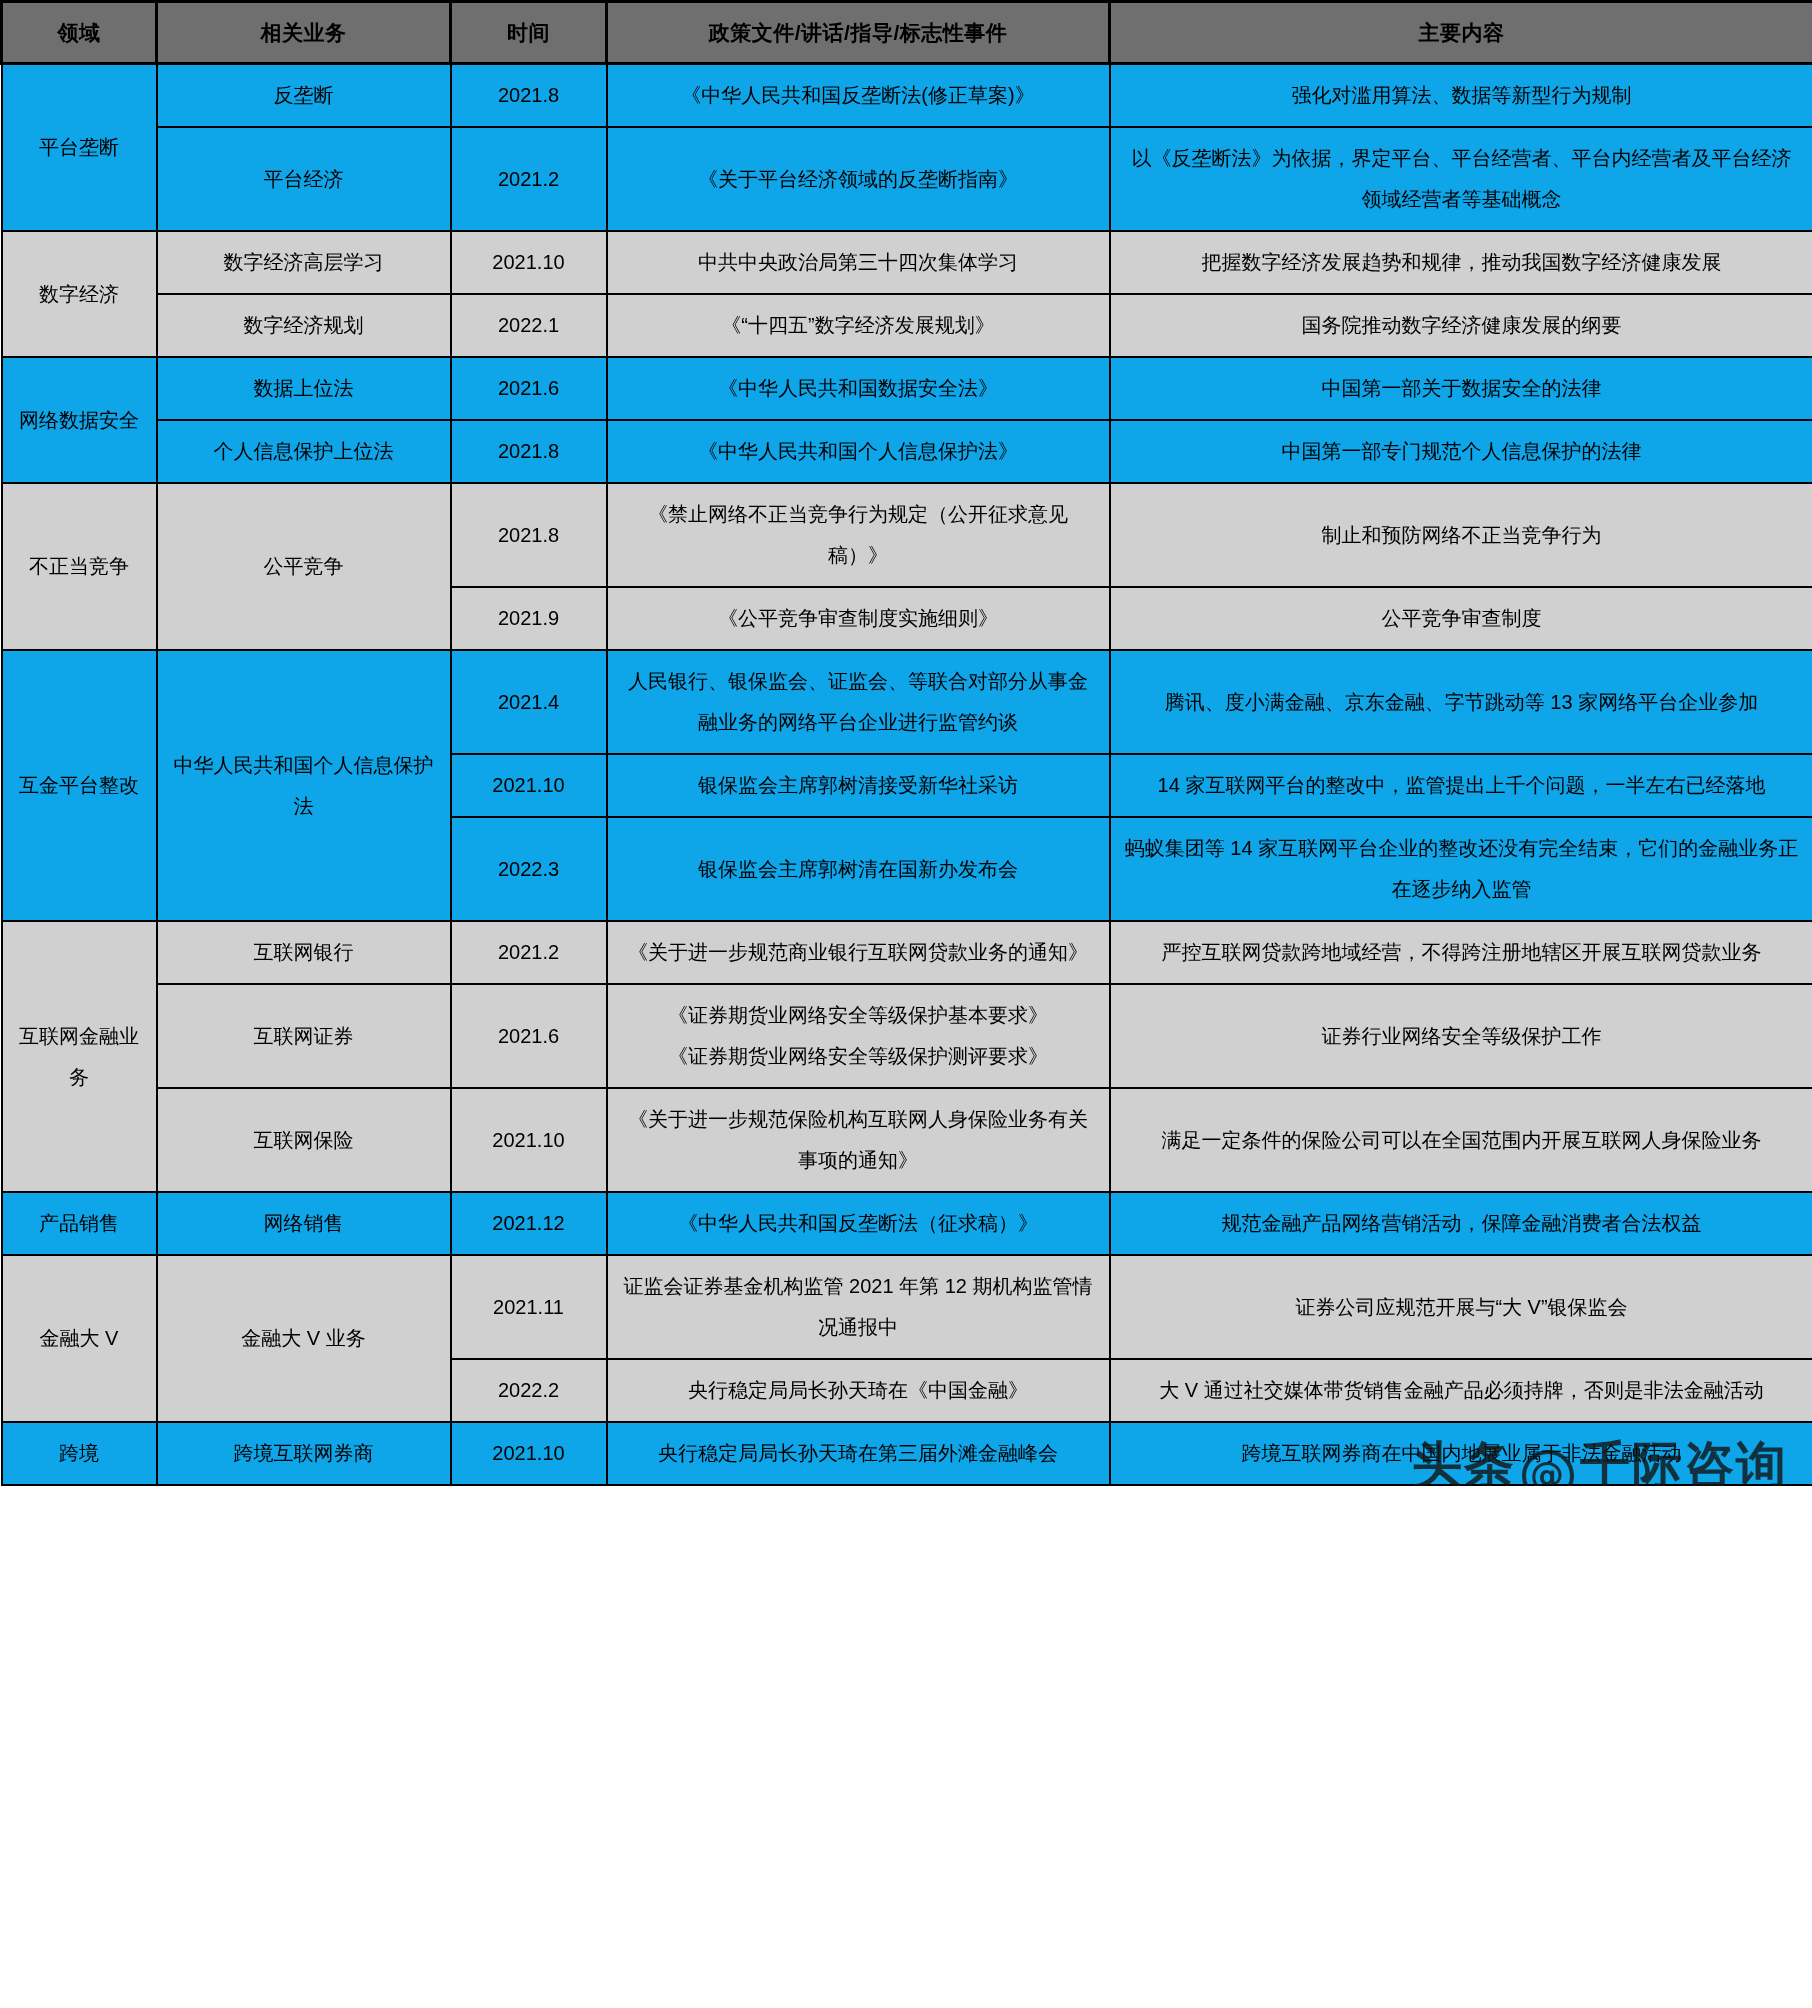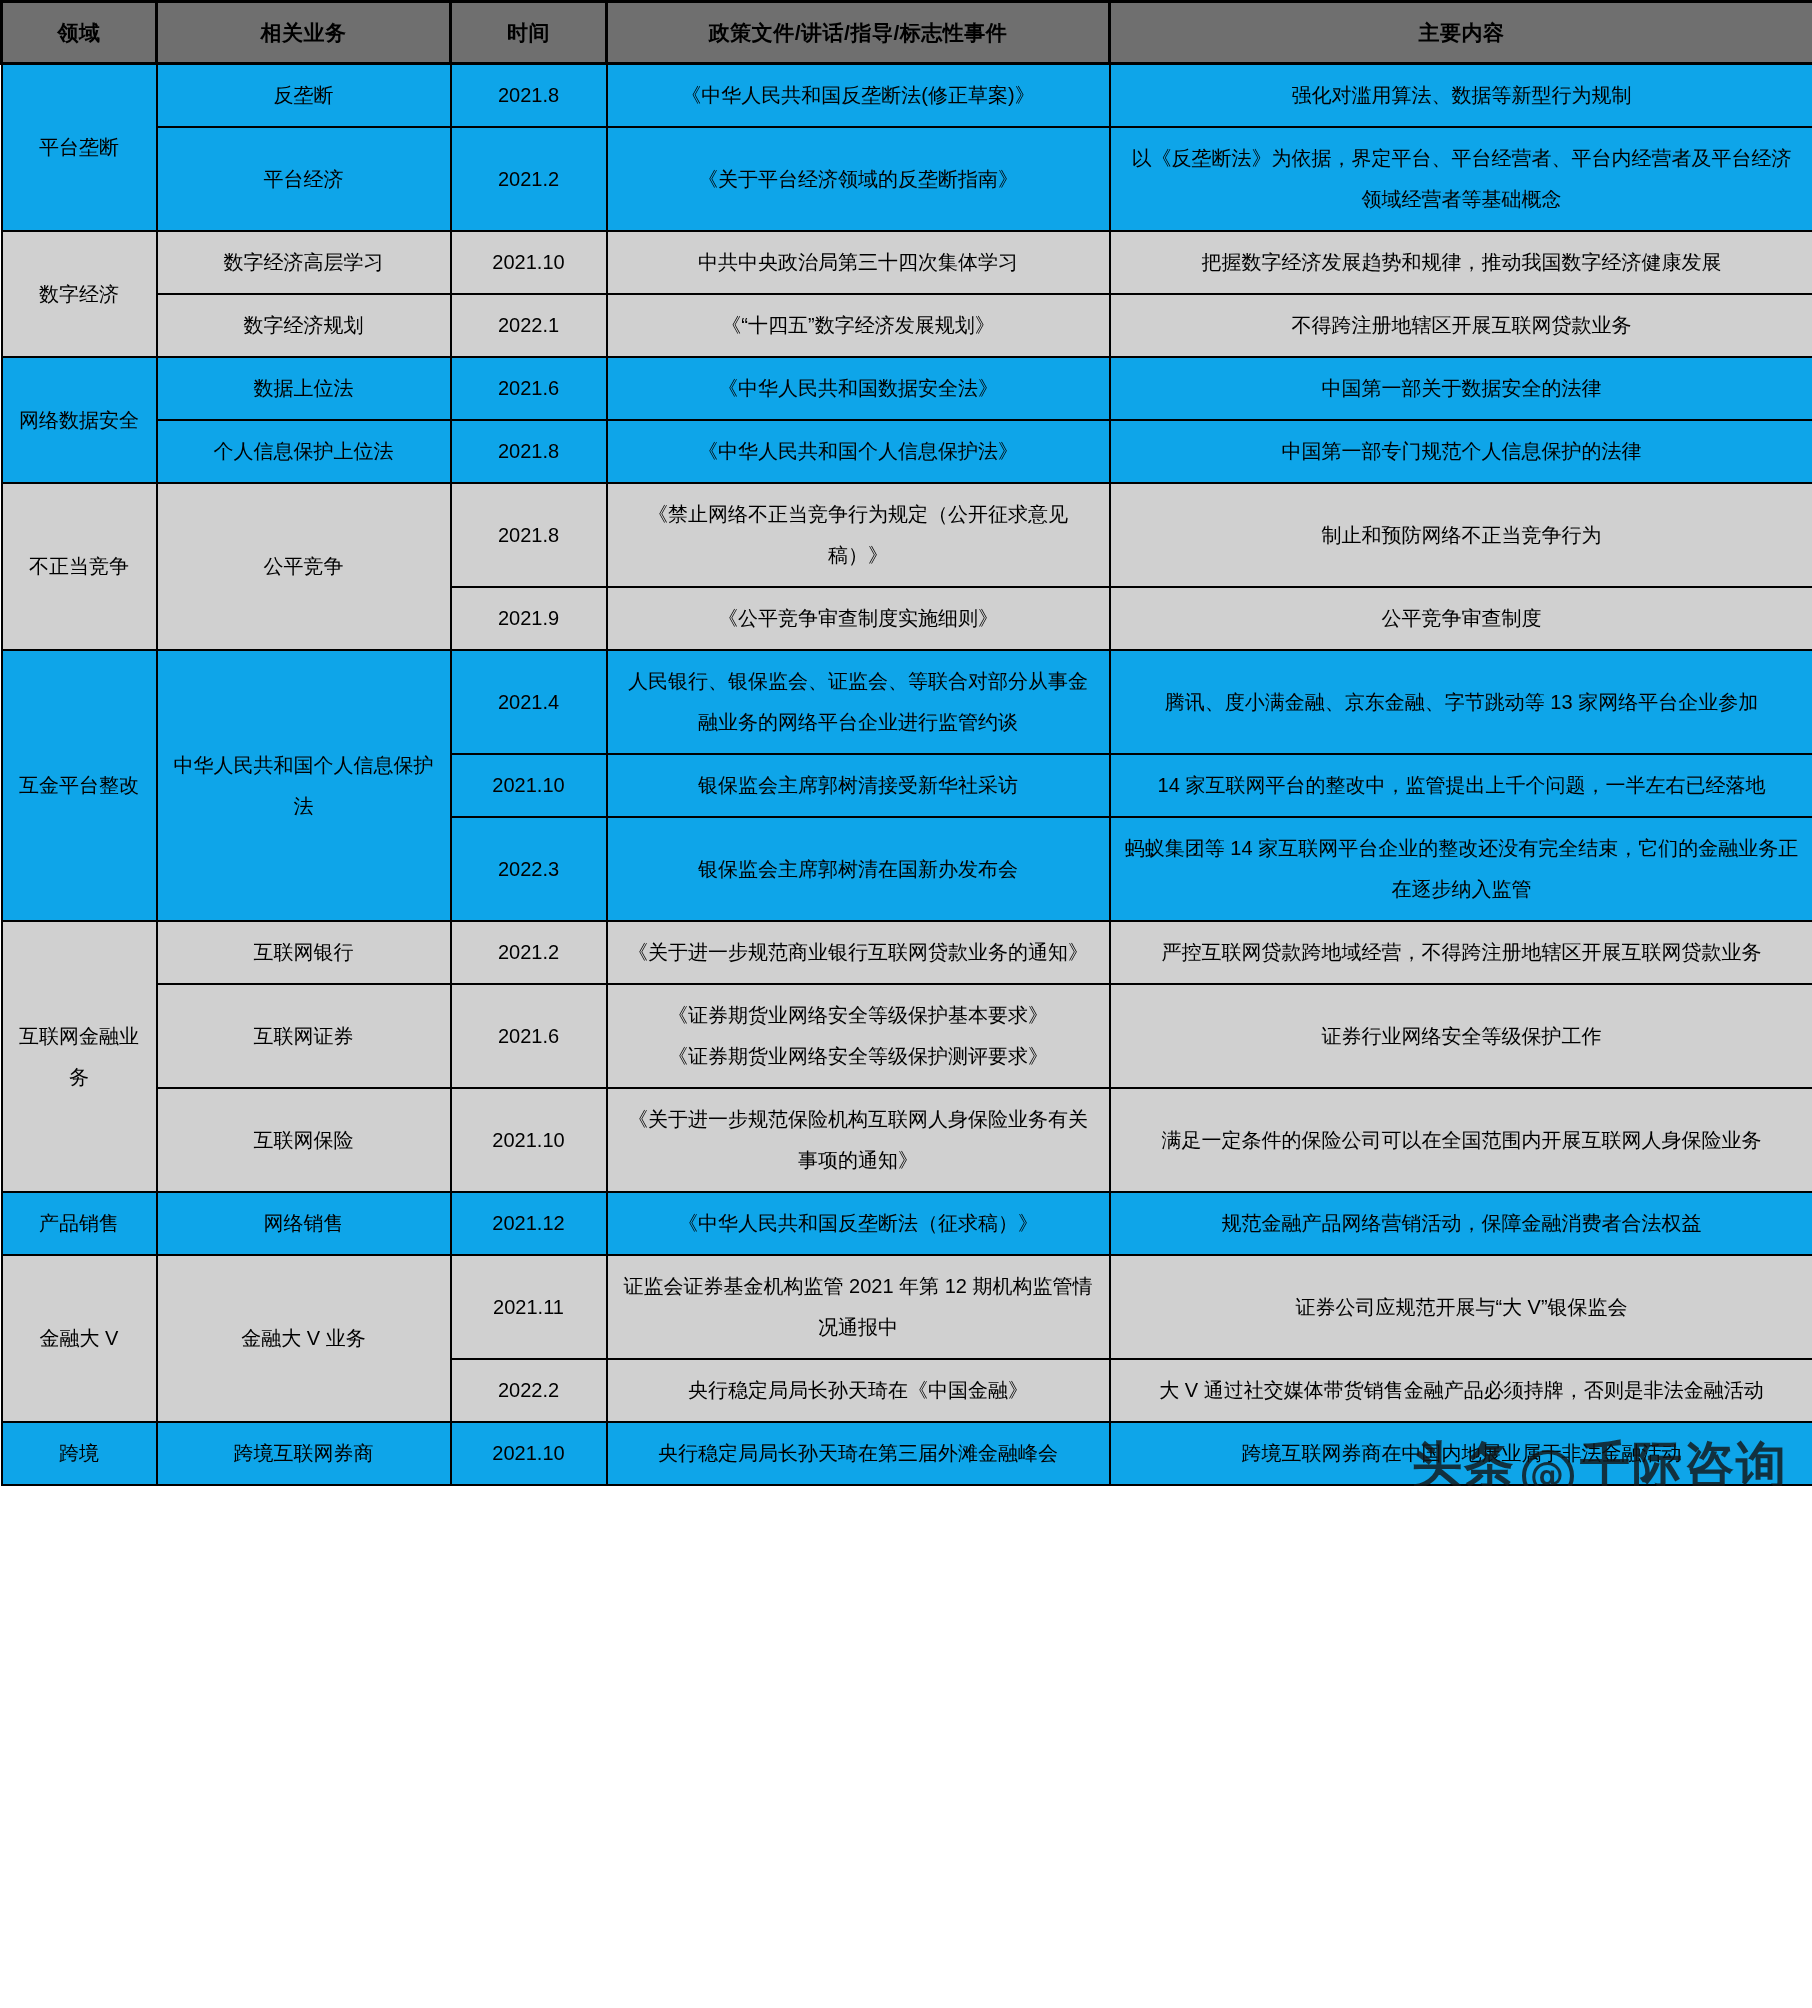--- a/index.html
+++ b/index.html
@@ -126,21 +126,21 @@
           <td class="shade" rowspan="2">数字经济</td>
           <td class="shade">数字经济高层学习</td>
           <td class="shade">2021.10</td>
           <td class="shade cell-multiline">中共中央政治局第三十四次集体学习</td>
           <td class="shade cell-multiline">把握数字经济发展趋势和规律，推动我国数字经济健康发展</td>
         </tr>
         <tr>
           <td class="shade">数字经济规划</td>
           <td class="shade">2022.1</td>
           <td class="shade cell-multiline">《“十四五”数字经济发展规划》</td>
-          <td class="shade cell-multiline">不得跨注册地辖区开展互联网贷款业务</td>
+          <td class="shade cell-multiline">国务院推动数字经济健康发展的纲要</td>
         </tr>
       </tbody>
       <tbody>
         <tr class="group-start">
           <td class="plain" rowspan="2">网络数据安全</td>
           <td class="plain">数据上位法</td>
           <td class="plain">2021.6</td>
           <td class="plain cell-multiline">《中华人民共和国数据安全法》</td>
           <td class="plain cell-multiline">中国第一部关于数据安全的法律</td>
         </tr>

